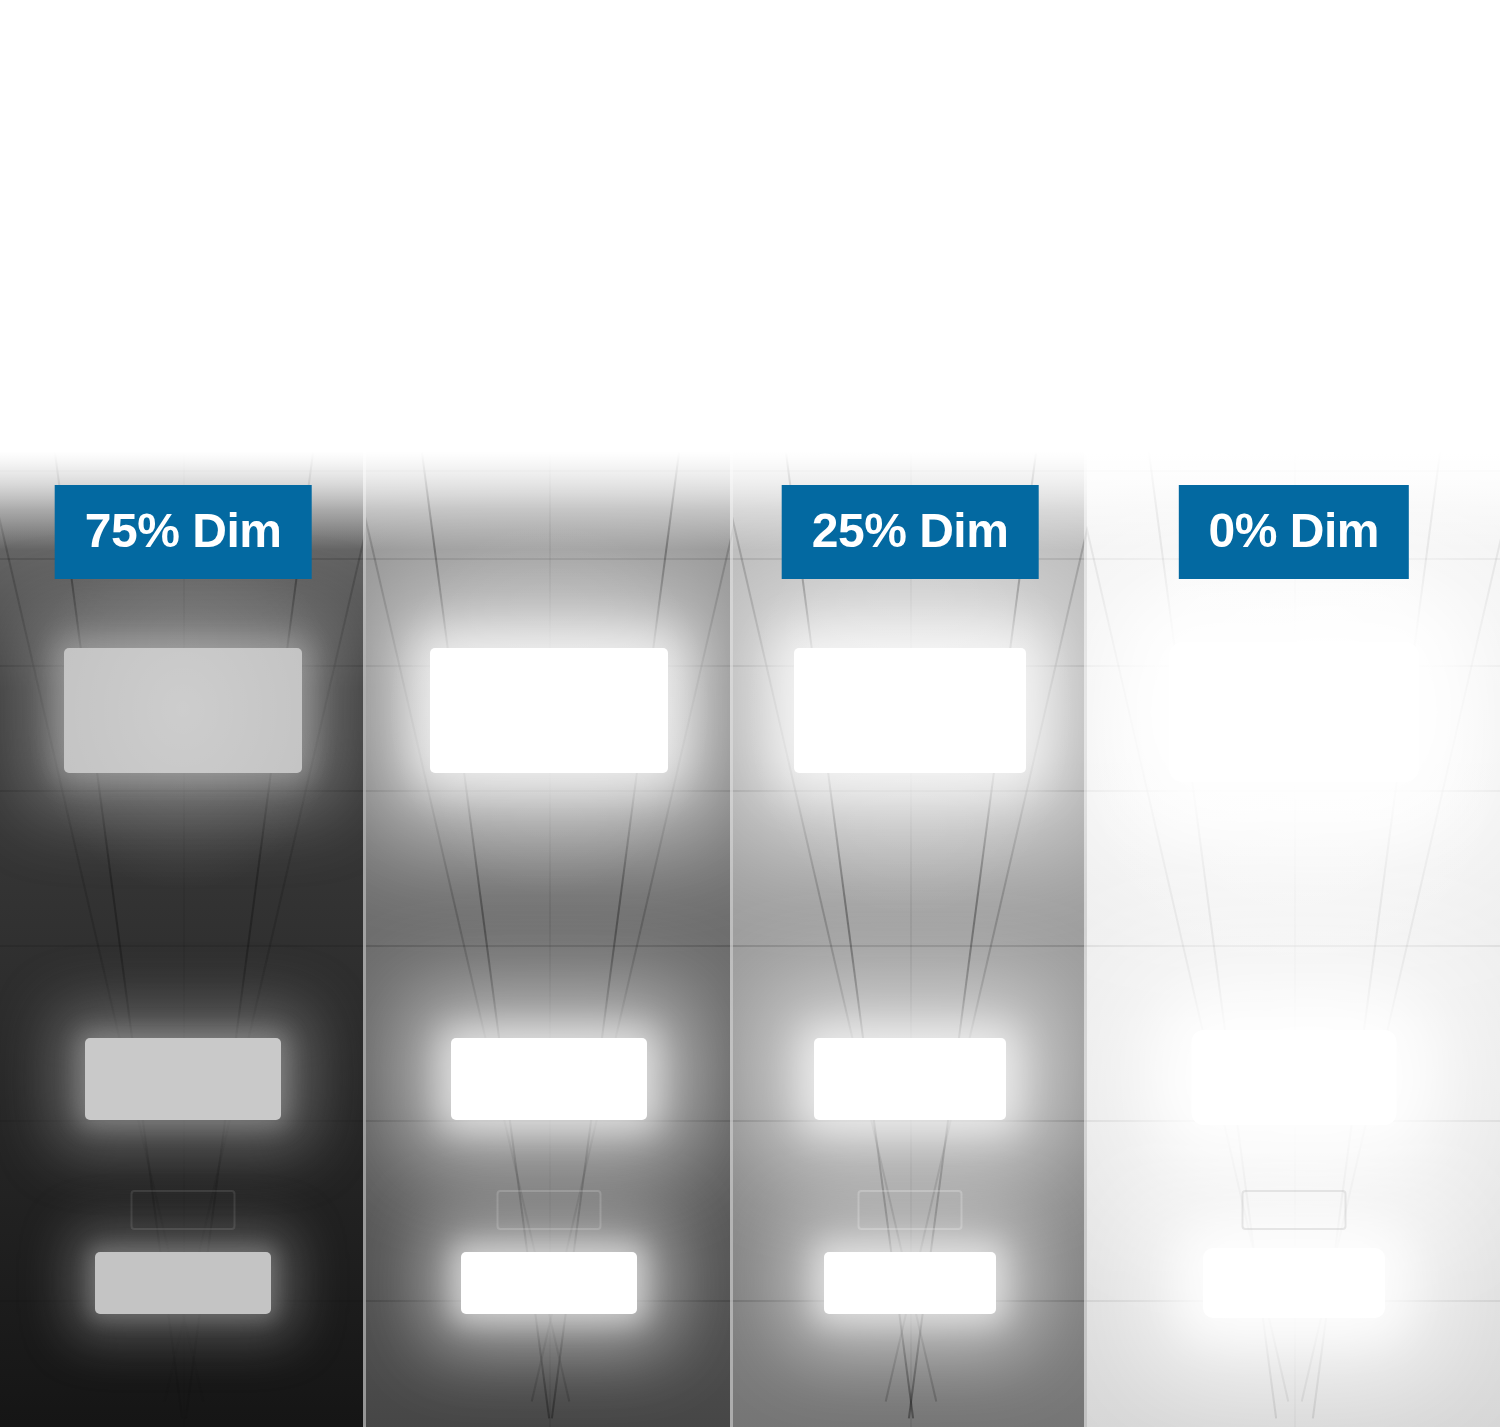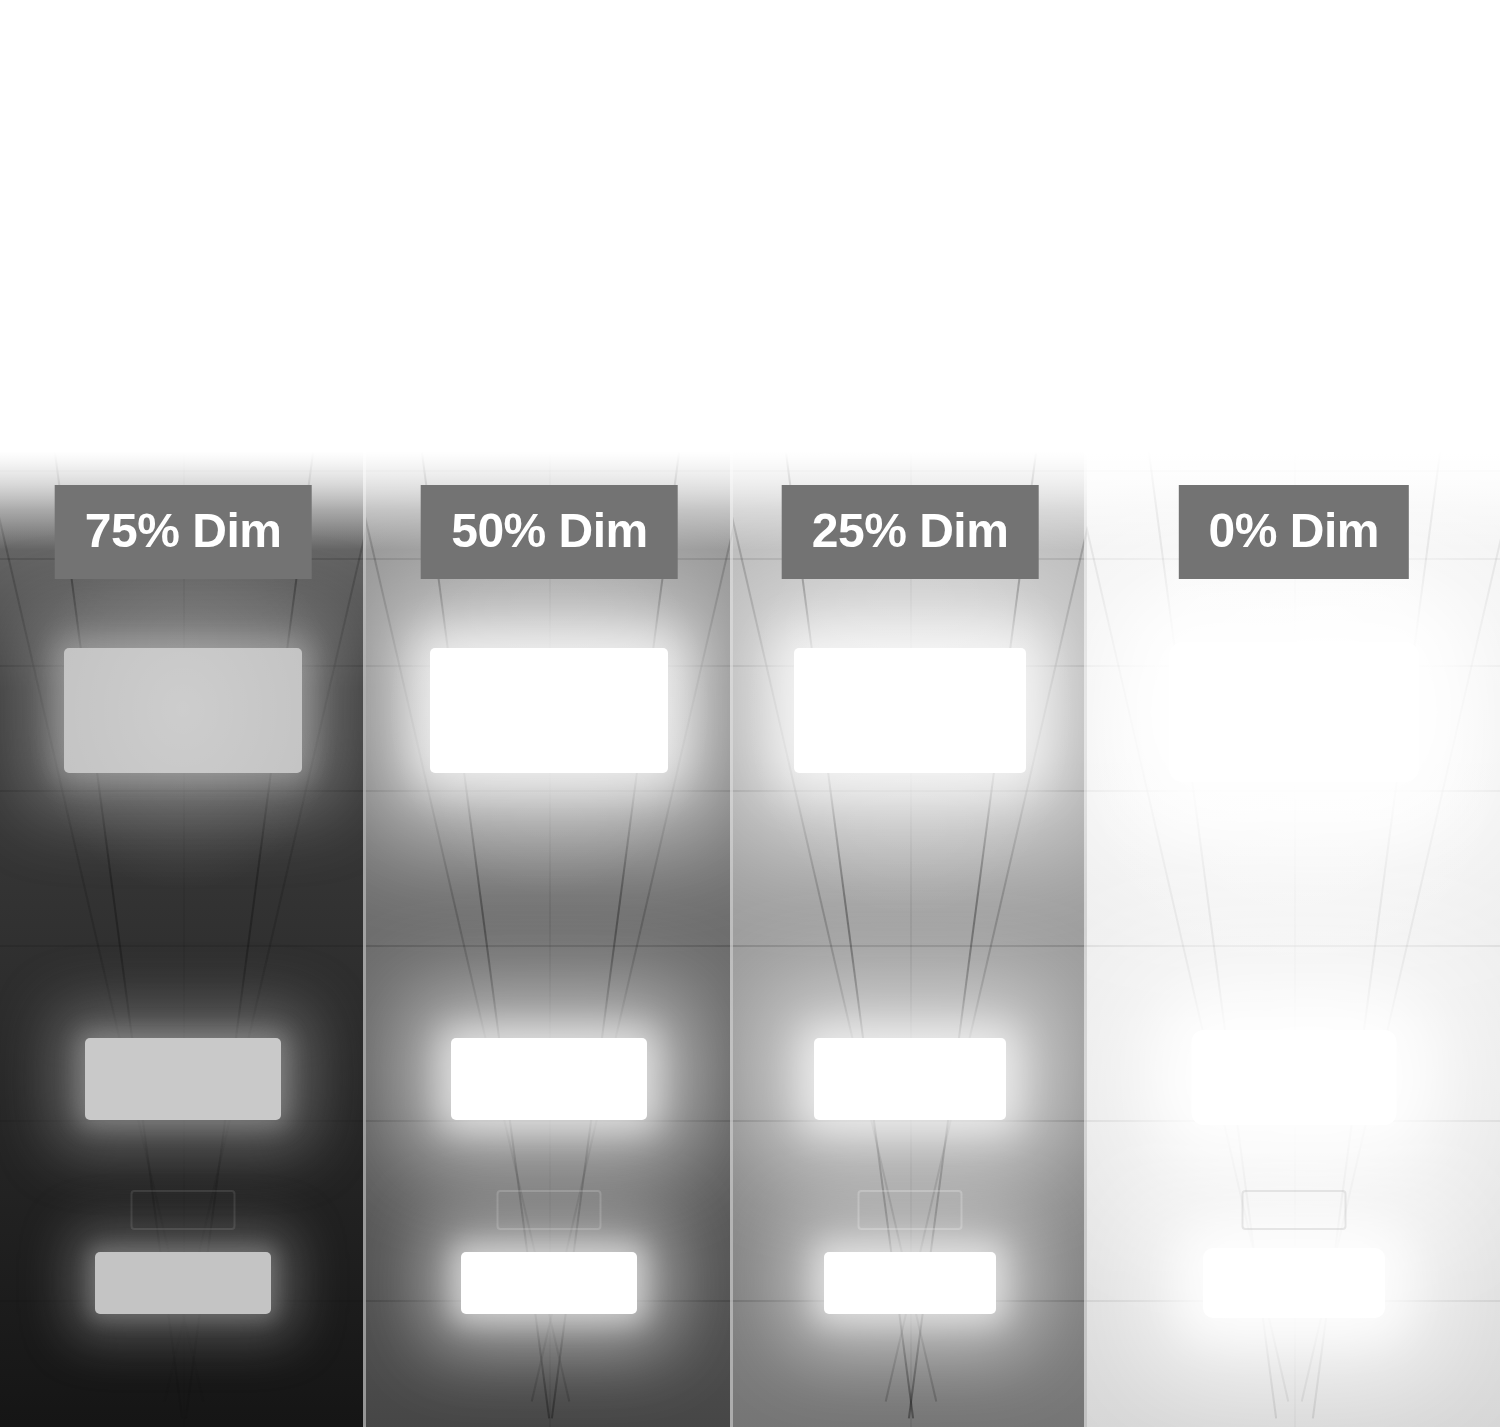--- a/index.html
+++ b/index.html
@@ -143,21 +143,21 @@
     z-index:15;
     pointer-events:none;
   }
 
   
   .dim-badge {
     position:absolute;
     top:55px;
     left:50%;
     transform:translateX(-50%);
-    background:#737373;
+    background:#0369a1;
     color:#ffffff;
     font-size:48px;
     font-weight:700;
     letter-spacing:-0.5px;
     padding:22px 30px 24px 30px;
     line-height:1;
     white-space:nowrap;
     z-index:40;
   }
 </style>
@@ -232,21 +232,20 @@
         <div class="fixture" style="top:822px; width:176px; height:62px; background:#ffffff;
                     box-shadow:0 0 72px 34px rgba(255,255,255,.55), 0 0 26px 10px rgba(255,255,255,.45);"></div>
 
         <div style="position:absolute; top:760px; left:50%; transform:translateX(-50%);
                     width:105px; height:40px; border:2px solid rgba(255,255,255,.16); border-radius:4px;"></div>
       </div>
 
       <div class="exposure" style="background:radial-gradient(ellipse 62% 26% at 50% 28%, rgba(255,255,255,.22) 0%, rgba(255,255,255,0) 72%);"></div>
       <div class="top-fade"></div>
 
-      <div class="dim-badge">50% Dim</div>
       <div class="panel-sep"></div>
     </div>
 
     <div class="photo-panel panel-2">
       <div class="scene" style="background:linear-gradient(to bottom,#e8e8e8 0%,#bcbcbc 8%,#a6a6a6 26%,#9a9a9a 55%,#868686 82%,#757575 100%);">
         <div class="seam-v d"></div>
         <div class="seam-v a"></div>
         <div class="seam-v b"></div>
         <div class="seam-v c"></div>
         <div class="seam-v e"></div>

